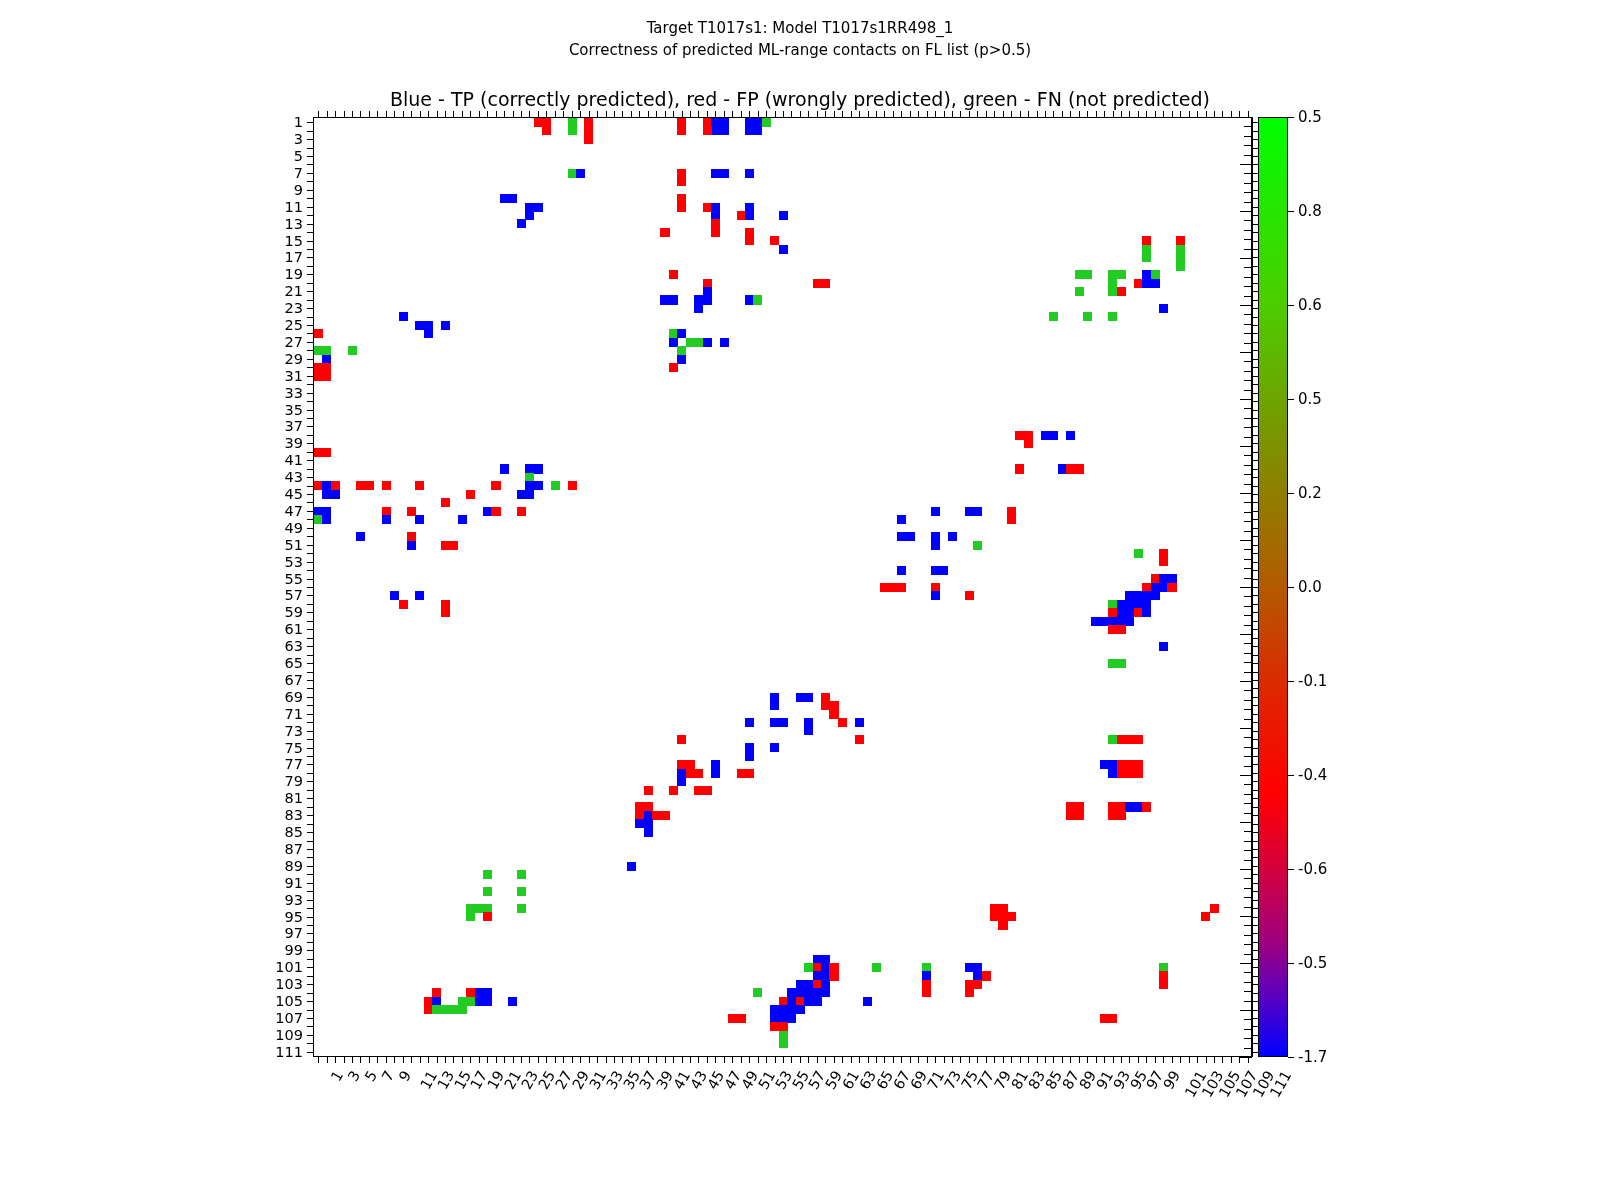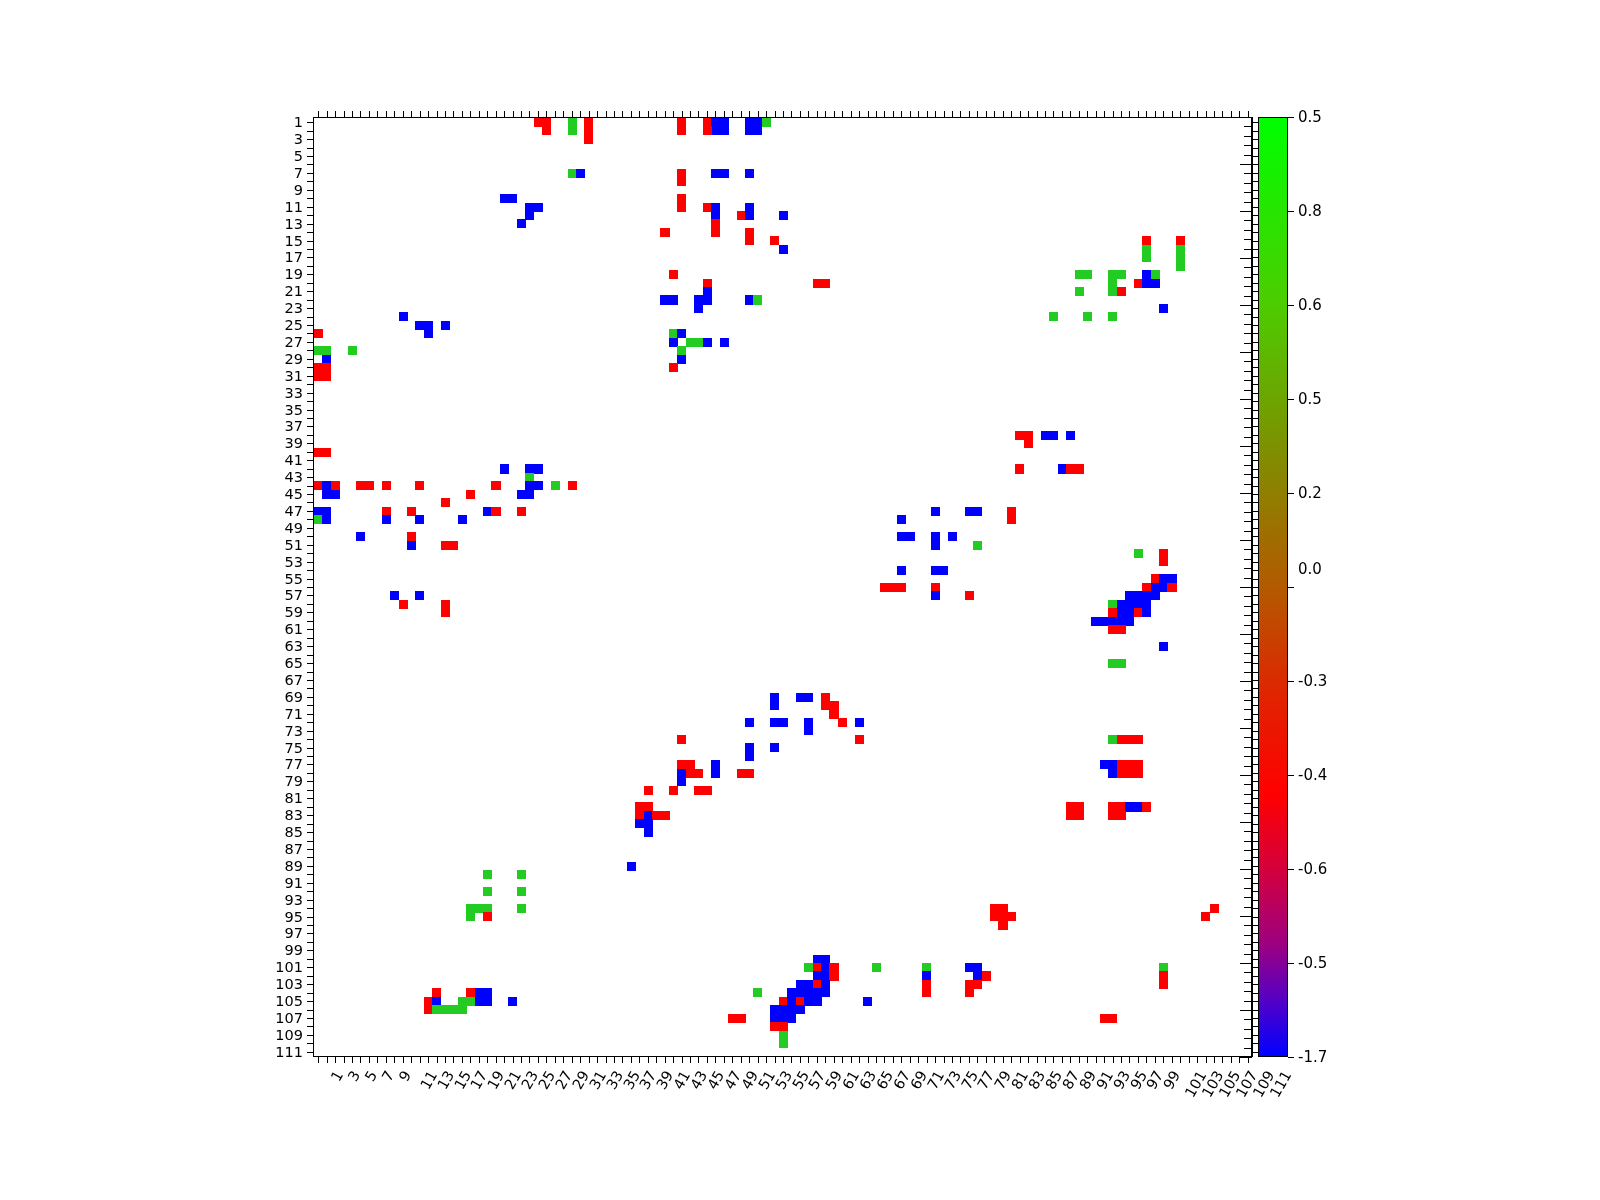--- a/index.html
+++ b/index.html
@@ -60,21 +60,26 @@
   #cb-minor-rail{position:absolute;left:1238px;top:117px;width:14px;height:940px;}
   #cb-minor-rail .m{position:absolute;right:0;width:8px;height:1px;background:#000;}
   #cb-minor-rail .m.lg{width:12px;}
   #cb-rail-line{position:absolute;right:0;top:0;width:1px;height:100%;background:#000;}
 </style>
 </head>
 <body>
 
 <div id="figure">
 
-
+  <div class="title-block">
+    <span class="title-line">Target T1017s1: Model T1017s1RR498_1</span>
+    <span class="title-line">Correctness of predicted ML-range contacts on FL list (p&gt;0.5)</span>
+  </div>
+
+  <div class="axes-title">Blue - TP (correctly predicted), red - FP (wrongly predicted), green - FN (not predicted)</div>
 
   <div id="plot-frame">
     <div id="cell-layer">
         <div class="cell" style="left: 219.712px; top: 0px; width: 9.05045px; height: 9.05045px; background: rgb(255, 0, 0);"></div>
         <div class="cell" style="left: 228.162px; top: 0px; width: 9.05045px; height: 9.05045px; background: rgb(255, 0, 0);"></div>
         <div class="cell" style="left: 228.162px; top: 8.45045px; width: 9.05045px; height: 9.05045px; background: rgb(255, 0, 0);"></div>
         <div class="cell" style="left: 253.514px; top: 0px; width: 9.05045px; height: 9.05045px; background: rgb(34, 204, 34);"></div>
         <div class="cell" style="left: 253.514px; top: 8.45045px; width: 9.05045px; height: 9.05045px; background: rgb(34, 204, 34);"></div>
         <div class="cell" style="left: 270.414px; top: 0px; width: 9.05045px; height: 9.05045px; background: rgb(255, 0, 0);"></div>
         <div class="cell" style="left: 270.414px; top: 8.45045px; width: 9.05045px; height: 9.05045px; background: rgb(255, 0, 0);"></div>
@@ -1120,23 +1125,23 @@
       <div class="cb-label" style="top: 0px;">0.5</div>
       <div class="cb-tick" style="top: 94px;"></div>
       <div class="cb-label" style="top: 94px;">0.8</div>
       <div class="cb-tick" style="top: 188px;"></div>
       <div class="cb-label" style="top: 188px;">0.6</div>
       <div class="cb-tick" style="top: 282px;"></div>
       <div class="cb-label" style="top: 282px;">0.5</div>
       <div class="cb-tick" style="top: 376px;"></div>
       <div class="cb-label" style="top: 376px;">0.2</div>
       <div class="cb-tick" style="top: 470px;"></div>
-      <div class="cb-label" style="top: 452px;">0.0</div>
+      <div class="cb-label" style="top: 470px;">0.0</div>
       <div class="cb-tick" style="top: 564px;"></div>
-      <div class="cb-label" style="top: 564px;">-0.3</div>
+      <div class="cb-label" style="top: 564px;">-0.1</div>
       <div class="cb-tick" style="top: 658px;"></div>
       <div class="cb-label" style="top: 658px;">-0.4</div>
       <div class="cb-tick" style="top: 752px;"></div>
       <div class="cb-label" style="top: 752px;">-0.6</div>
       <div class="cb-tick" style="top: 846px;"></div>
       <div class="cb-label" style="top: 846px;">-0.5</div>
       <div class="cb-tick" style="top: 940px;"></div>
       <div class="cb-label" style="top: 940px;">-1.7</div>
     </div>
 

